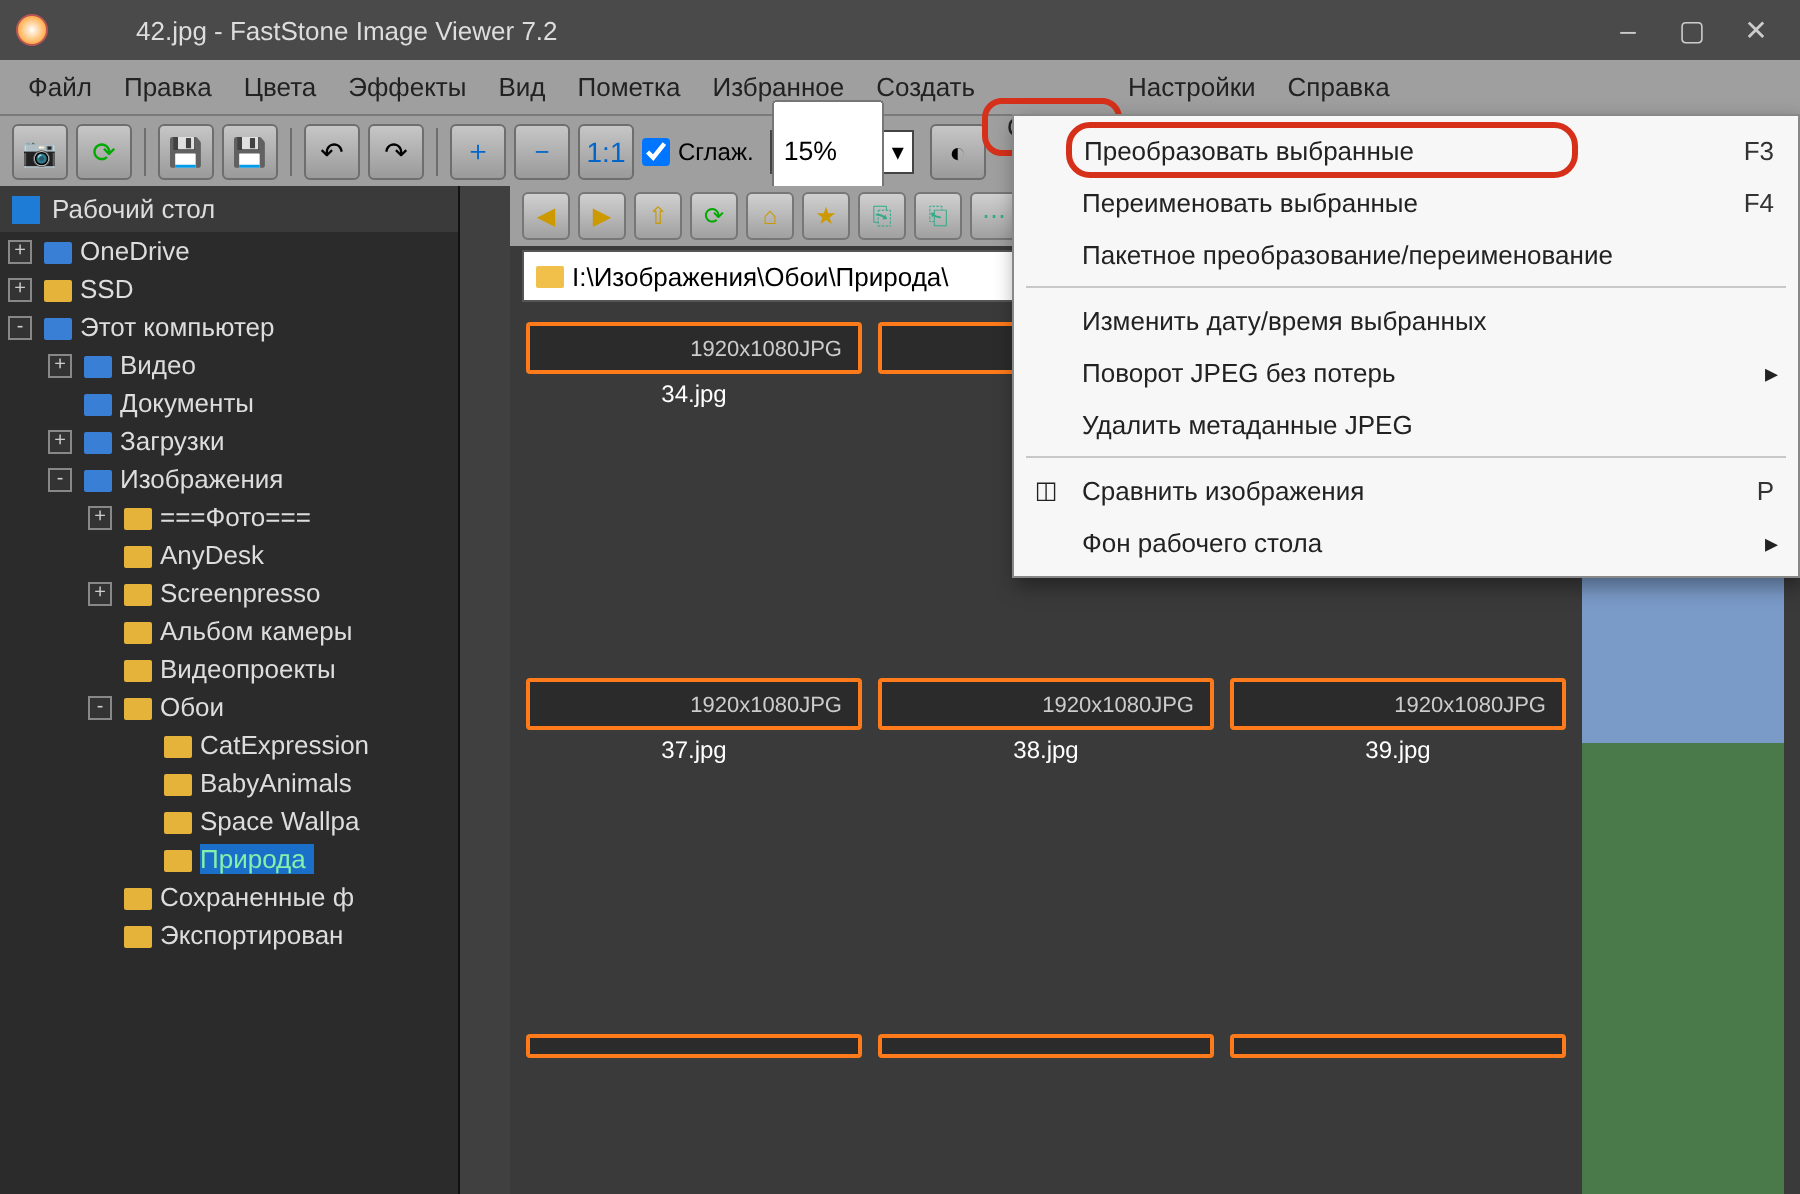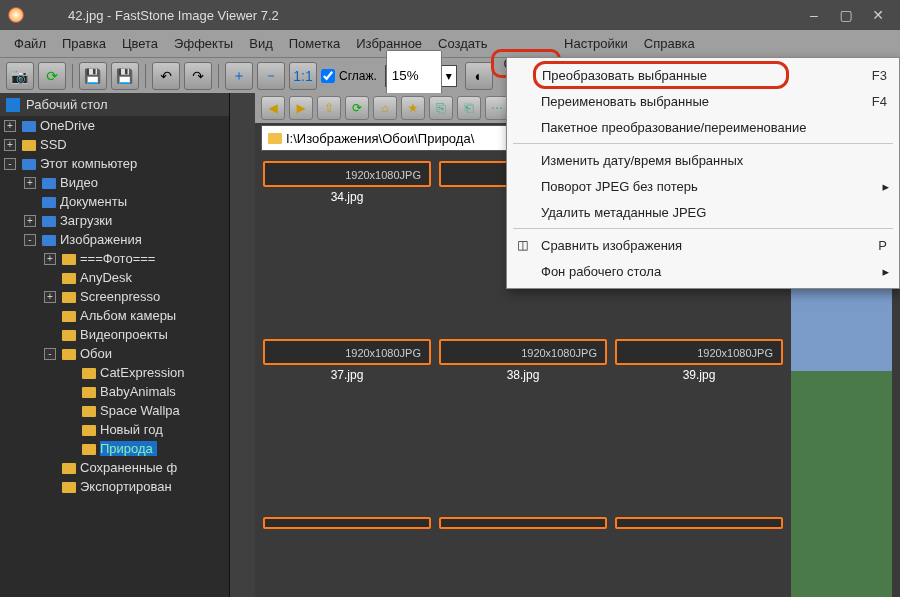--- a/index.html
+++ b/index.html
@@ -149,21 +149,20 @@
         <li class="lvl2"><span class="exp">-</span><span class="folder blue"></span><span>Изображения</span></li>
         <li class="lvl3"><span class="exp">+</span><span class="folder"></span><span>===Фото===</span></li>
         <li class="lvl3"><span class="folder"></span><span>AnyDesk</span></li>
         <li class="lvl3"><span class="exp">+</span><span class="folder"></span><span>Screenpresso</span></li>
         <li class="lvl3"><span class="folder"></span><span>Альбом камеры</span></li>
         <li class="lvl3"><span class="folder"></span><span>Видеопроекты</span></li>
         <li class="lvl3"><span class="exp">-</span><span class="folder"></span><span>Обои</span></li>
         <li class="lvl4"><span class="folder"></span><span>CatExpression</span></li>
         <li class="lvl4"><span class="folder"></span><span>BabyAnimals</span></li>
         <li class="lvl4"><span class="folder"></span><span>Space Wallpa</span></li>
-        <li class="lvl4"><span class="folder"></span><span>Новый год</span></li>
         <li class="lvl4"><span class="folder"></span><span class="sel">Природа</span></li>
         <li class="lvl3"><span class="folder"></span><span>Сохраненные ф</span></li>
         <li class="lvl3"><span class="folder"></span><span>Экспортирован</span></li>
       </ul>
   </div>
 
   <div class="right">
     <div class="navbar">
       <div class="navbtn" style="color:#c90">◀</div>
       <div class="navbtn" style="color:#c90">▶</div>

